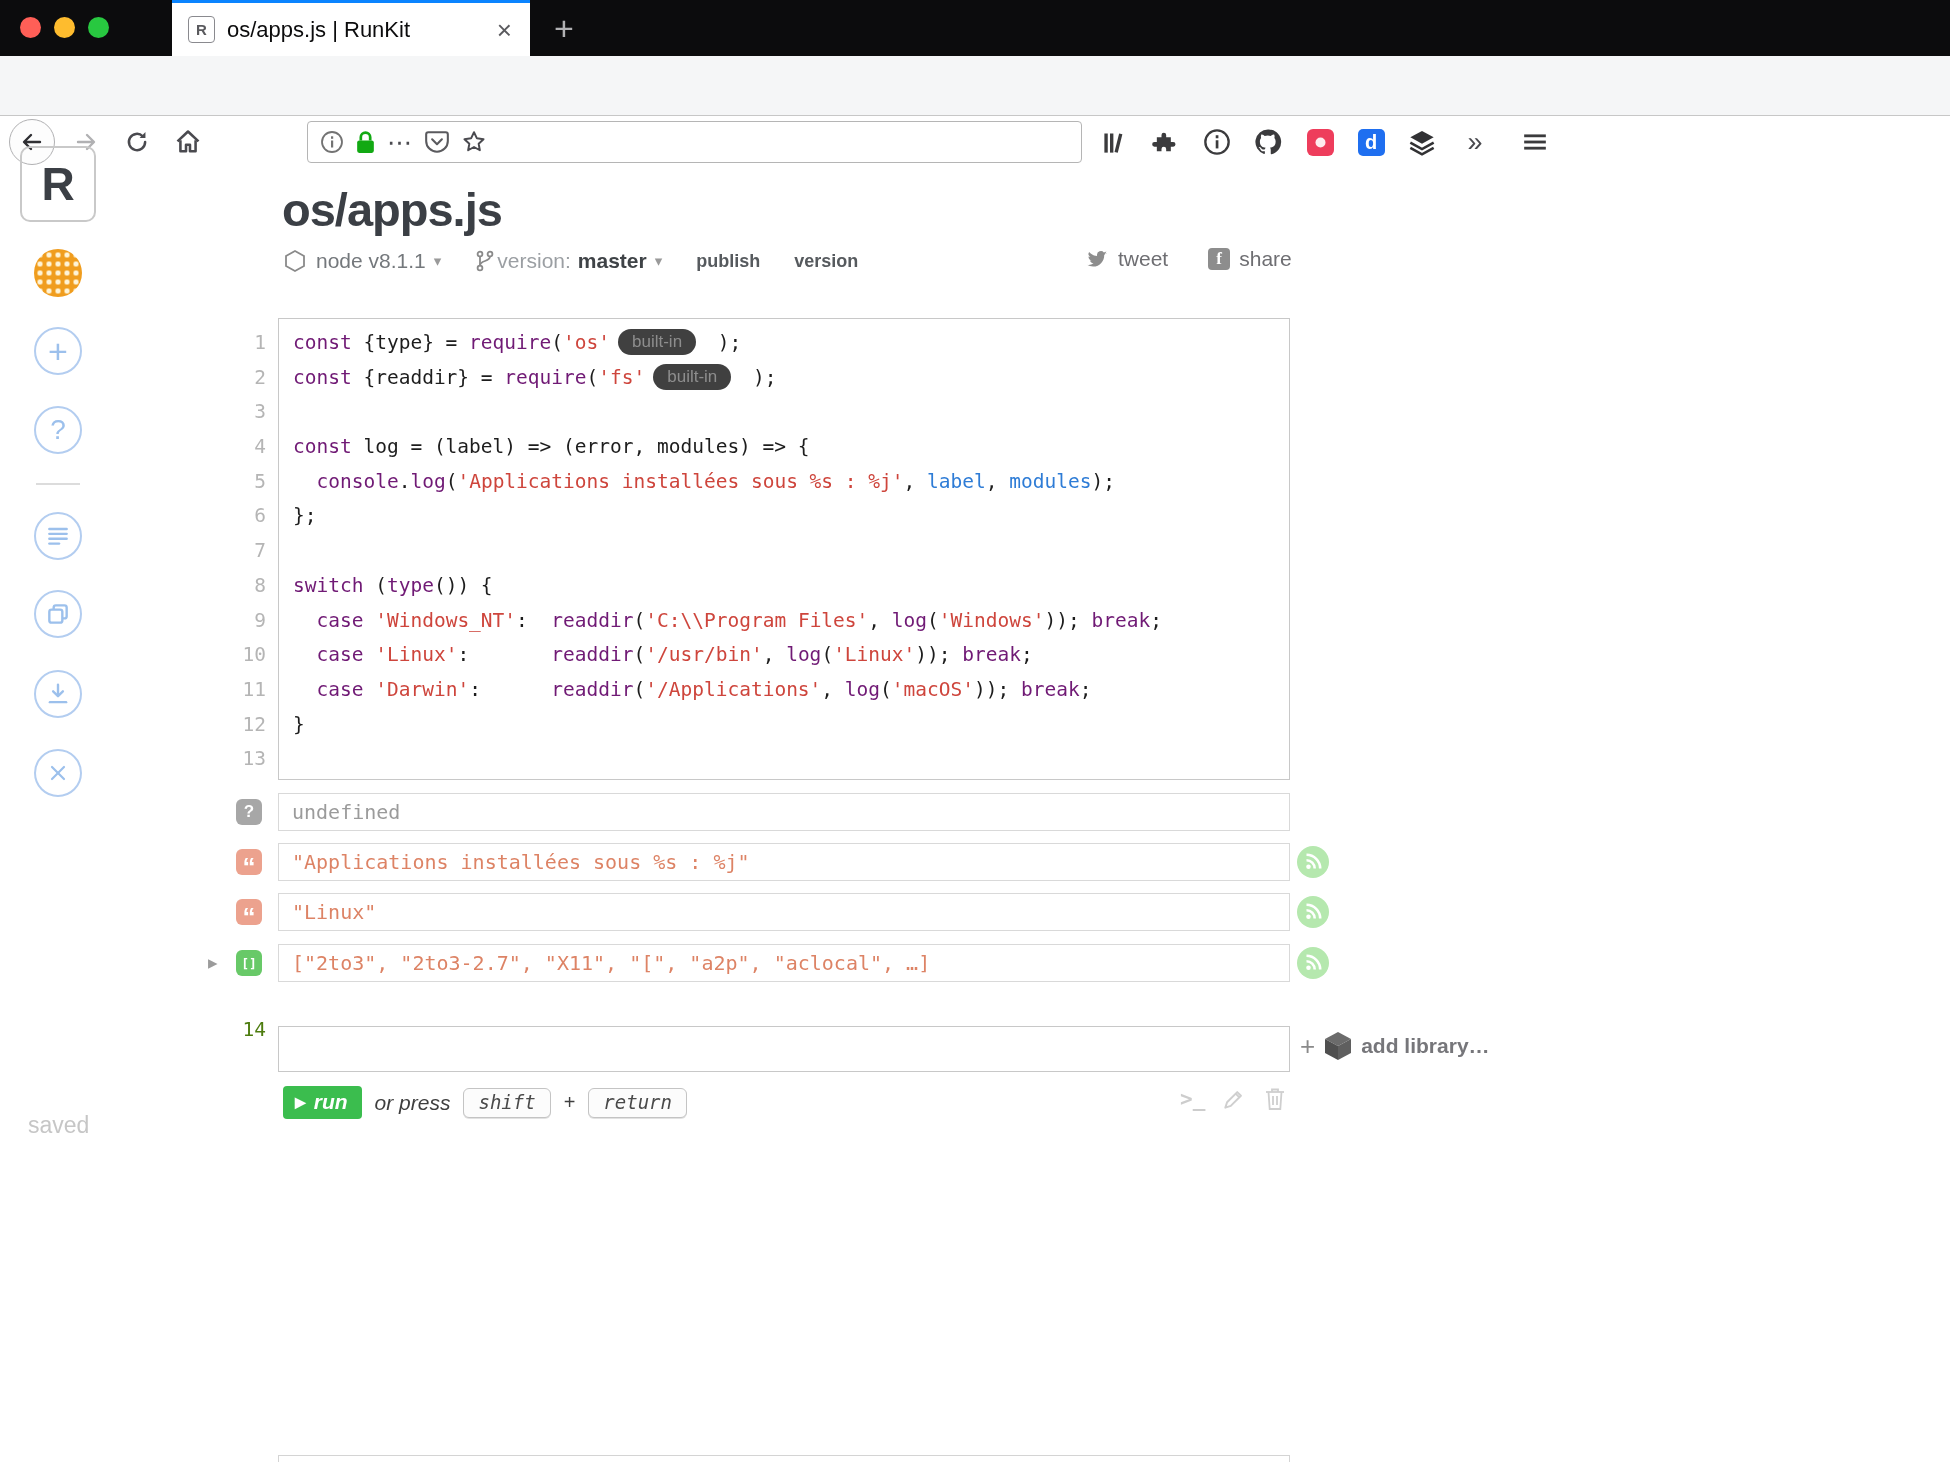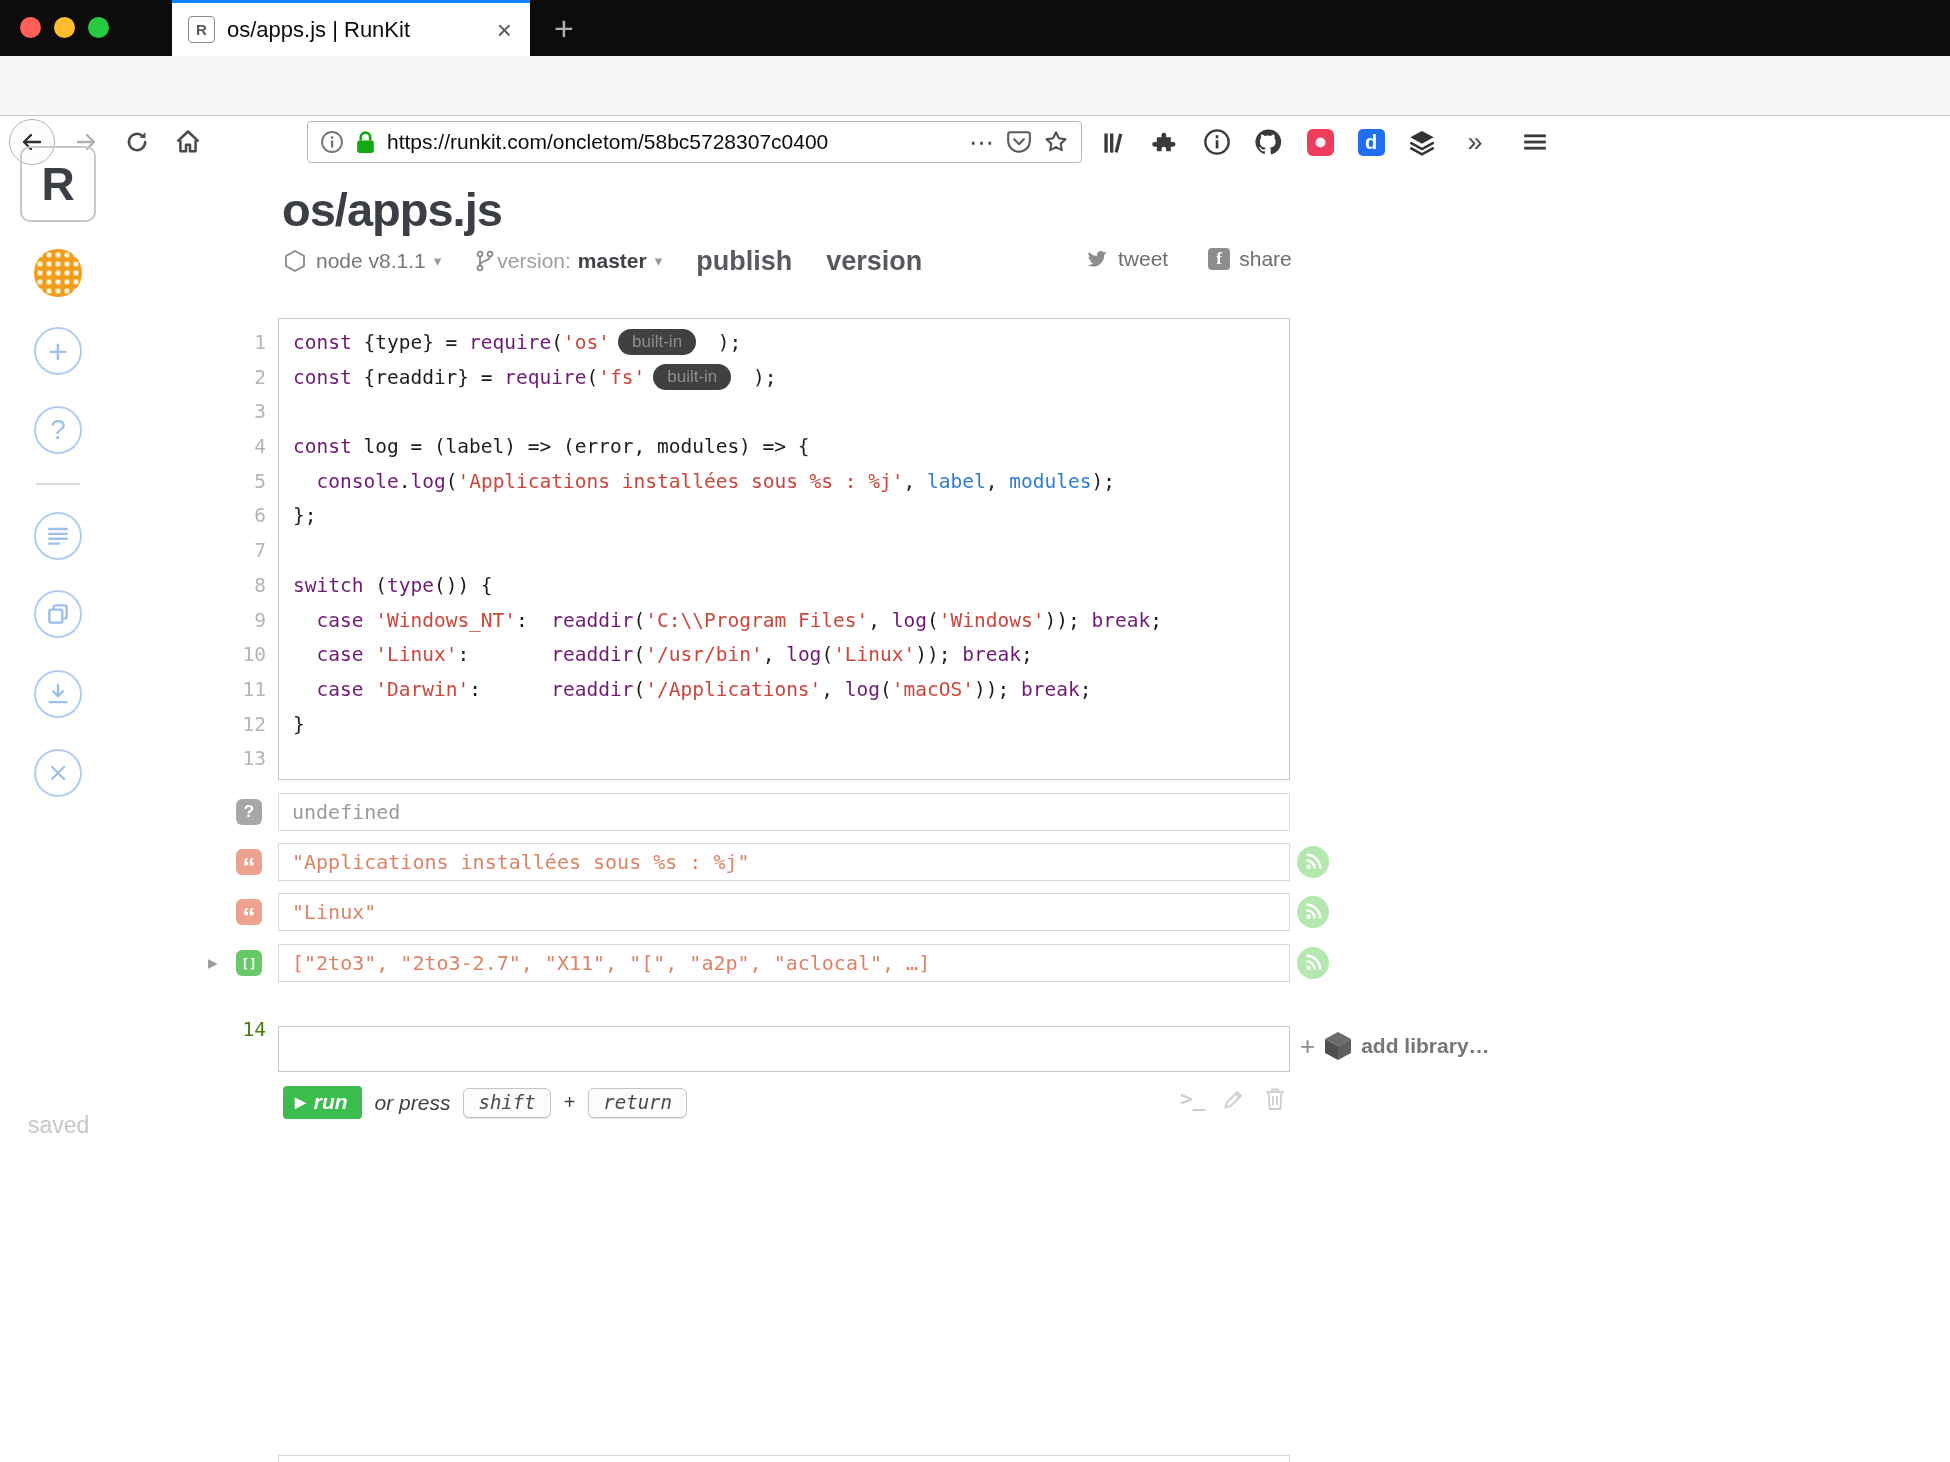--- a/index.html
+++ b/index.html
@@ -61,21 +61,21 @@
   .side-divider{position:absolute;left:36px;top:483px;width:44px;height:0;border-top:2px solid #dcdcdc;}
   .saved{position:absolute;left:28px;top:1112px;font-size:23px;color:#c6c6c6;}
   
   .nb-title{position:absolute;left:282px;top:182px;font-size:47px;font-weight:bold;color:#3b3f45;letter-spacing:-1px;}
   .meta-row{position:absolute;left:283px;top:246px;height:30px;display:flex;align-items:center;}
   .meta-gap{width:34px;}
   .meta-node{font-size:21px;color:#74787c;margin-left:9px;}
   .meta-caret{font-size:15px;color:#9a9a9a;margin-left:8px;}
   .meta-label{font-size:21px;color:#9b9fa3;margin-left:2px;}
   .meta-strong{font-size:21px;font-weight:bold;color:#3f4347;margin-left:7px;}
-  .meta-btn{font-size:27px;font-weight:bold;color:#565a5e;}
+  .meta-btn{font-size:18px;font-weight:bold;color:#565a5e;}
   .share-row{position:absolute;left:1085px;top:247px;display:flex;align-items:center;gap:40px;}
   .share-item{display:flex;align-items:center;gap:9px;font-size:21px;color:#6e6e72;}
   .fb-badge{width:22px;height:22px;background:#8d8d8d;border-radius:4px;color:#fff;
     font-weight:bold;font-size:17px;display:grid;place-items:center;font-family:"Liberation Serif",serif;}
   
   .editor-cell{position:absolute;left:278px;top:318px;width:1012px;height:462px;
     border:1px solid #c8c8c8;box-sizing:border-box;background:#fff;}
   .code-gutter{position:absolute;left:150px;top:326px;width:116px;text-align:right;
     font-family:"DejaVu Sans Mono",monospace;font-size:19.5px;color:#b5b5b5;}
   .gut-num{height:34.7px;line-height:34.7px;}
@@ -169,21 +169,20 @@
   <div class="urlbar">
     <svg width="24" height="24" viewBox="0 0 24 24">
         <circle cx="12" cy="12" r="10" fill="none" stroke="#737373" stroke-width="1.8"></circle>
         <rect x="11" y="10.5" width="2.2" height="7" fill="#737373"></rect>
         <rect x="11" y="6.3" width="2.2" height="2.5" fill="#737373"></rect>
       </svg>
     <svg width="21" height="25" viewBox="0 0 20 24">
         <rect x="2" y="10" width="16" height="12" rx="2" fill="#12a913"></rect>
         <path d="M5.5 10V7a4.5 4.5 0 0 1 9 0v3" fill="none" stroke="#12a913" stroke-width="2.6"></path>
       </svg>
-    <span class="url-text">https://runkit.com/oncletom/58bc5728307c0400</span>
     <span class="url-ellipsis">⋯</span>
     <svg width="26" height="26" viewBox="0 0 24 24">
         <path d="M4 3h16a2 2 0 0 1 2 2v6a10 10 0 0 1-20 0V5a2 2 0 0 1 2-2z" fill="none" stroke="#5a5a5e" stroke-width="1.9"></path>
         <path d="M7.5 9.5l4.5 4.5 4.5-4.5" fill="none" stroke="#5a5a5e" stroke-width="1.9" stroke-linecap="round" stroke-linejoin="round"></path>
       </svg>
     <svg width="26" height="26" viewBox="0 0 24 24">
         <path d="M12 3l2.7 5.6 6.1.8-4.5 4.2 1.1 6-5.4-3-5.4 3 1.1-6L3.2 9.4l6.1-.8z" fill="none" stroke="#4a4a4f" stroke-width="1.8" stroke-linejoin="round"></path>
       </svg>
   </div>
 

